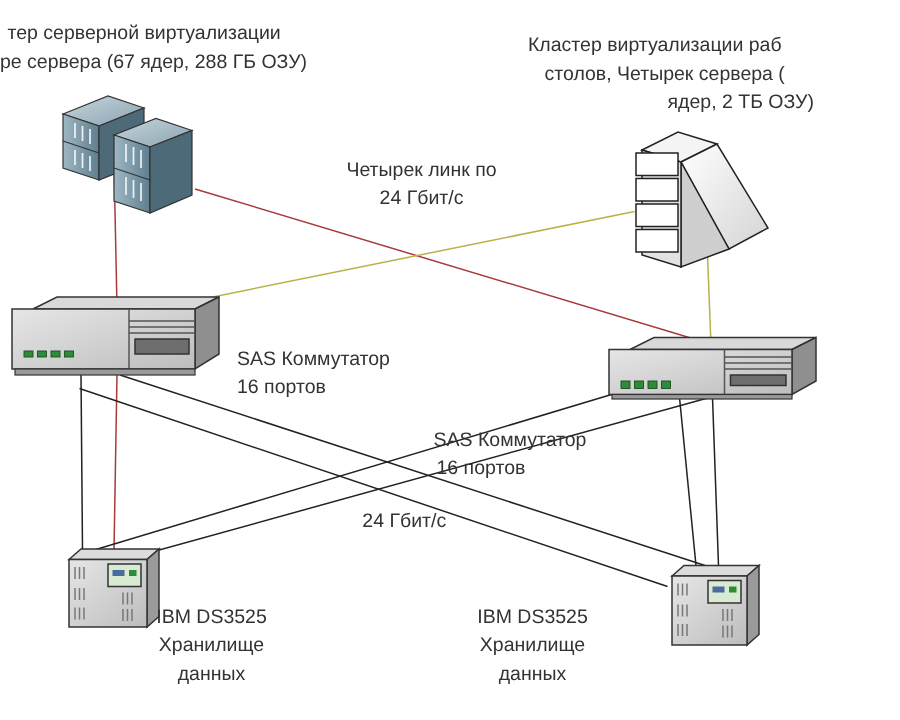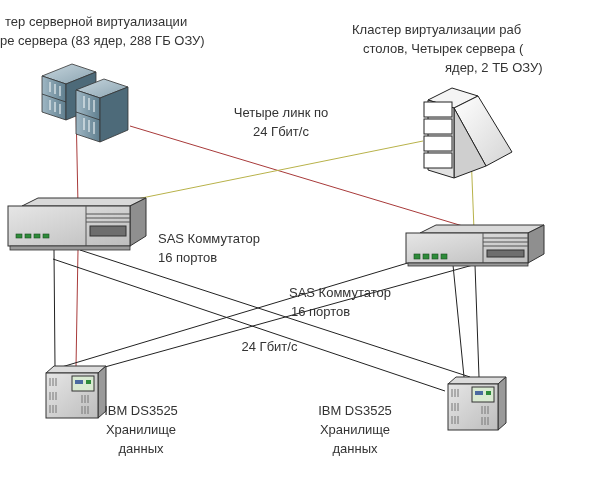--- a/index.html
+++ b/index.html
@@ -177,31 +177,31 @@
         <line x1="488" y1="406" x2="488" y2="414"></line>
       <line x1="482" y1="417" x2="482" y2="425"></line>
         <line x1="485" y1="417" x2="485" y2="425"></line>
         <line x1="488" y1="417" x2="488" y2="425"></line>
     </g>
   </g>
 </svg>
 
 <div class="lbl" style="left:0; top:12px; text-align:left;">
   <div style="padding-left:5px;">тер серверной виртуализации</div>
-  <div>ре сервера (83 ядер, 288 ГБ ОЗУ)</div>
+  <div>ре сервера (67 ядер, 288 ГБ ОЗУ)</div>
 </div>
 
 <div class="lbl" style="left:352px; top:20px; text-align:center; width:270px;">
   <div style="text-align:left;">Кластер виртуализации раб</div>
   <div style="text-align:left; padding-left:11px;">столов, Четырек сервера (</div>
   <div style="text-align:left; padding-left:93px;">ядер, 2 ТБ ОЗУ)</div>
 </div>
 
 <div class="lbl" style="left:206px; top:103px; width:150px;">
-  <div>Четыре линк по</div>
+  <div>Четырек линк по</div>
   <div>24 Гбит/с</div>
 </div>
 
 <div class="lbl" style="left:158px; top:229px; text-align:left;">
   <div>SAS Коммутатор</div>
   <div>16 портов</div>
 </div>
 
 <div class="lbl" style="left:289px; top:283px; text-align:left;">
   <div>SAS Коммутатор</div>

